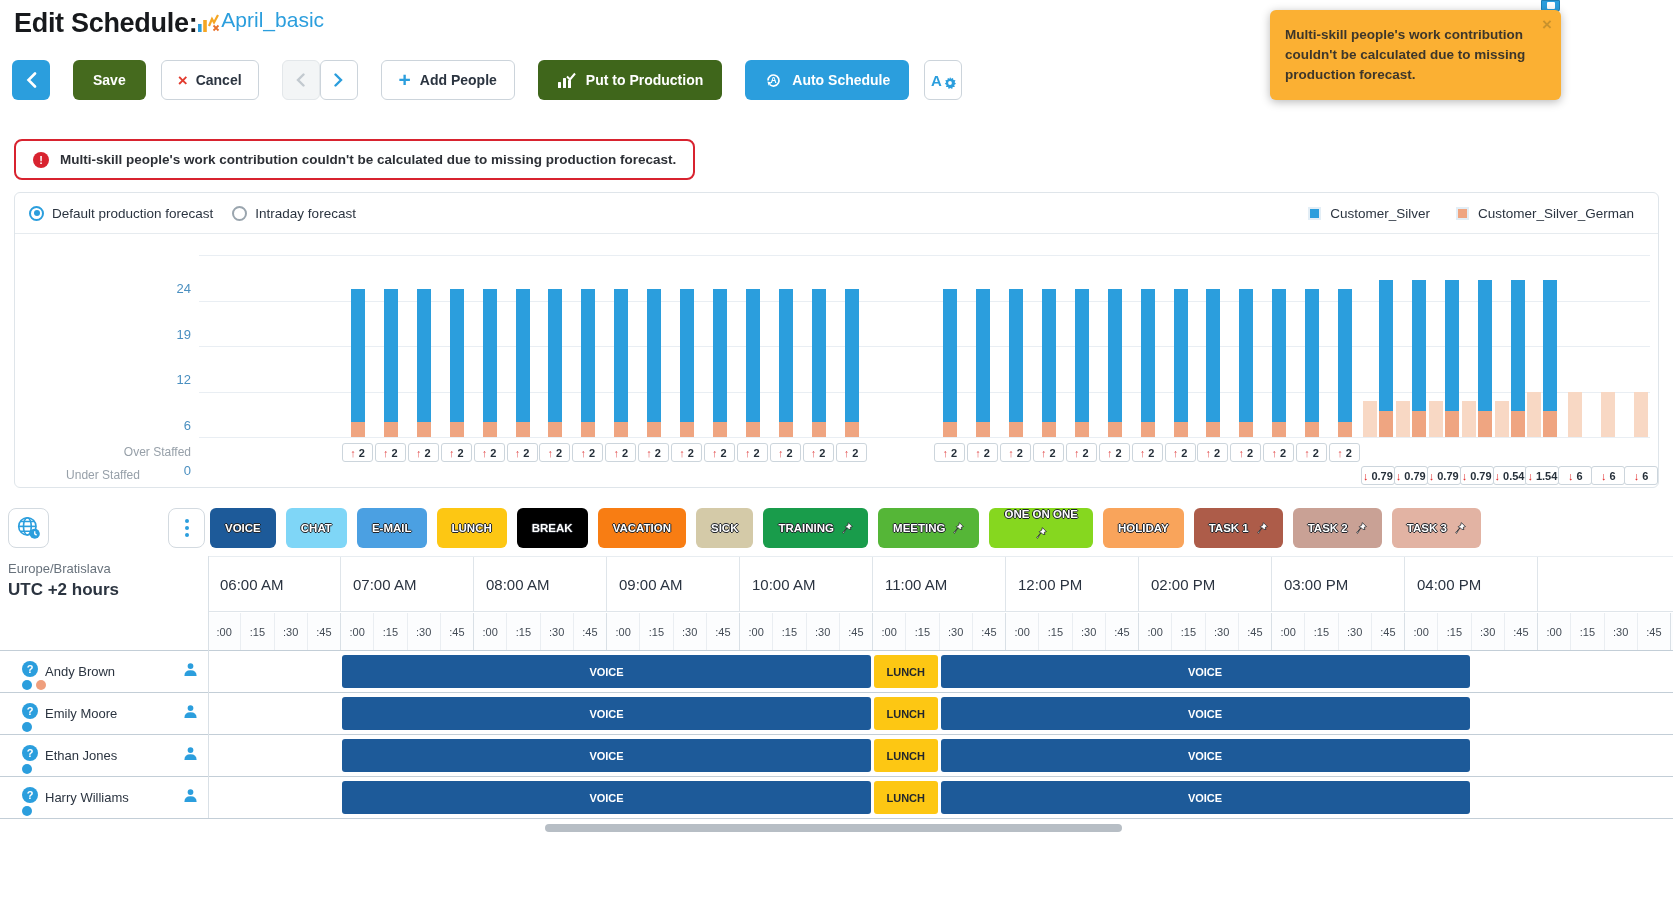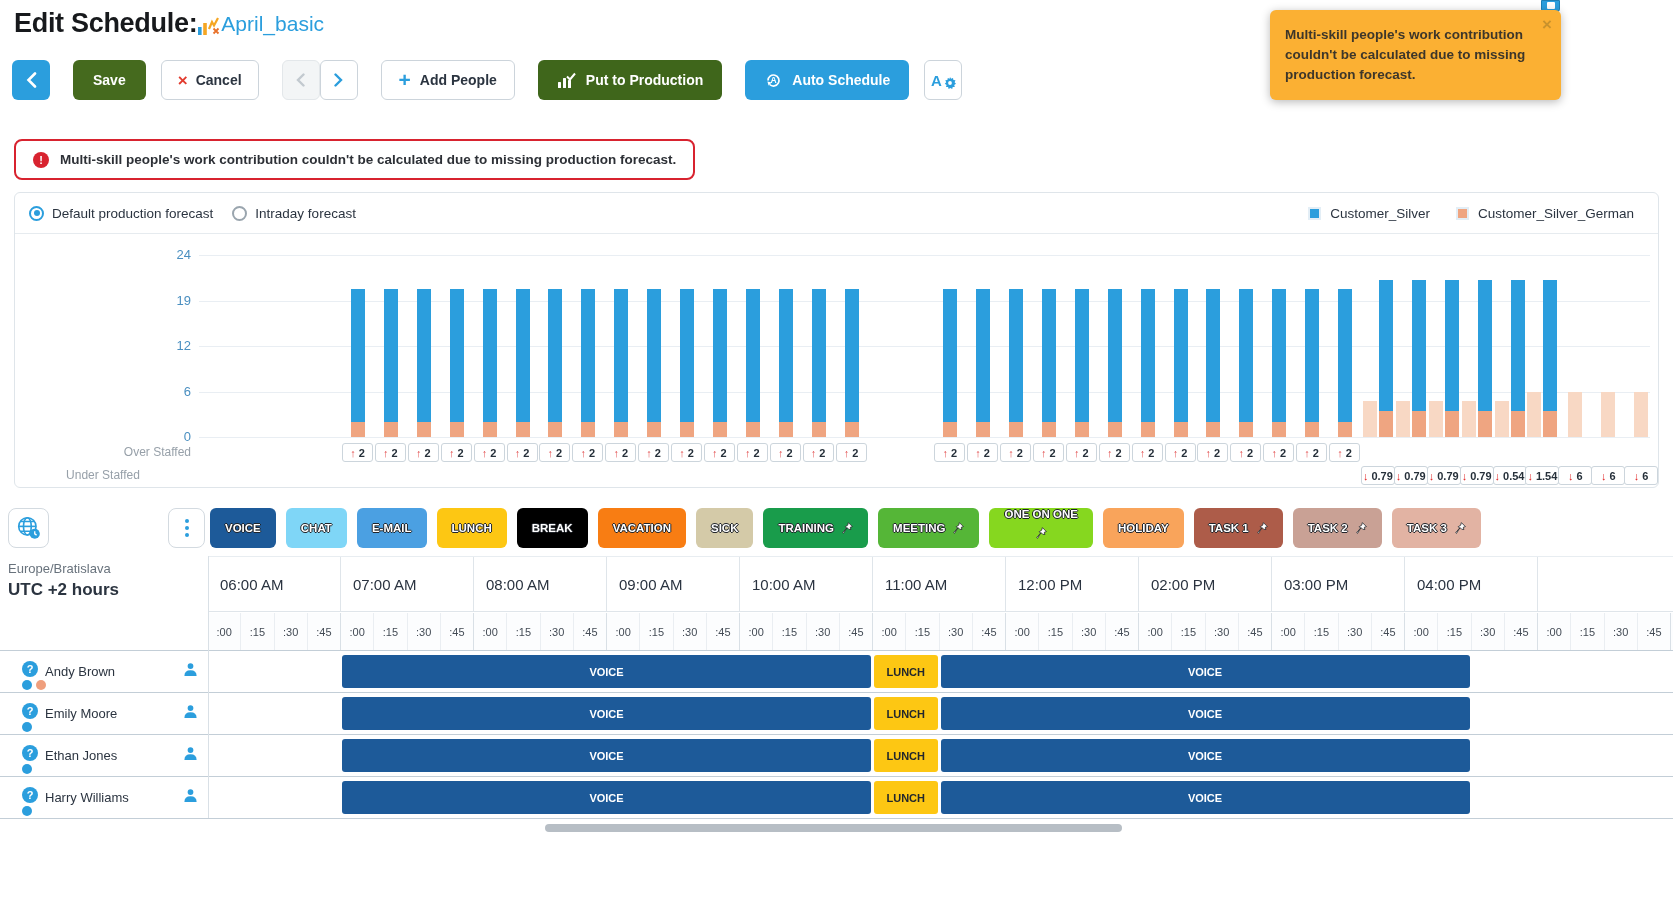--- a/index.html
+++ b/index.html
@@ -1,20 +1,20 @@
 <!DOCTYPE html>
 <html><head>
 <meta charset="utf-8">
 <style>
   * { box-sizing: border-box; margin: 0; padding: 0; }
   html,body { width:1673px; height:904px; overflow:hidden; background:#fff;
     font-family:"Liberation Sans", sans-serif; position:relative; color:#2b3440; }
 
   
-  .titlebar { position:absolute; left:14px; top:8px; display:flex; align-items:center; }
+  .titlebar { position:absolute; left:14px; top:8px; display:flex; align-items:flex-start; }
   .page-title { font-size:27px; font-weight:bold; color:#17191c; letter-spacing:-0.3px; }
   .schedule-name { font-size:21px; color:#2b9edd; cursor:pointer; }
 
   
   .corner-icon { position:absolute; left:1541px; top:0; width:19px; height:12px; background:#2b9edd;
     border-radius:0 0 3px 3px; border:1px solid #1d7fb5; }
   .corner-icon:after { content:""; position:absolute; left:5px; top:1px; width:8px; height:7px; background:#fff; border-radius:1px; }
 
   
   .toast { position:absolute; top:10px; right:112px; width:291px; background:#fbb033; border-radius:6px;
@@ -59,21 +59,21 @@
   .radio-circle { width:15px; height:15px; border-radius:50%; border:2px solid #9aa5ae; position:relative; flex:none; background:#fff; }
   .radio-circle.sel { border-color:#2b9edd; }
   .radio-circle.sel:after { content:""; position:absolute; left:2.5px; top:2.5px; width:6px; height:6px; border-radius:50%; background:#2b9edd; }
   .radio-label { font-size:13.5px; color:#2b3440; }
   .legend { margin-left:auto; display:flex; align-items:center; gap:26px; padding-right:10px; }
   .legend-item { display:flex; align-items:center; gap:9px; cursor:pointer; }
   .legend-swatch { width:13px; height:13px; border:2px solid #e3eef6; }
   .legend-label { font-size:13.5px; color:#2b3440; }
   .chart-area { position:relative; height:253px; overflow:hidden; }
   .gridline { position:absolute; left:184px; right:8px; height:1px; background:#e9eef3; }
-  .ytick { position:absolute; left:120px; width:56px; text-align:right; font-size:13px; color:#4a8fc0; }
+  .ytick { position:absolute; left:120px; width:56px; text-align:right; font-size:13px; color:#4a8fc0;margin-top:34px; }
   .staff-label { position:absolute; left:0; width:176px; text-align:right; font-size:12px; color:#97a0a9; }
   .cbar { position:absolute; width:14px; }
   .marker { position:absolute; height:19px; background:#fff; border:1px solid #ccd5dc; border-radius:3px;
     display:flex; align-items:center; justify-content:center; gap:3px; font-size:11px; font-weight:bold; color:#26303a; }
   .marker .arrow-up { color:#e24c4c; font-weight:bold; }
   .marker .arrow-down { color:#e02020; font-weight:bold; }
 
   
   .globe-btn { position:absolute; left:8px; top:508px; width:41px; height:40px; border:1px solid #d3dae0;
     border-radius:8px; background:#fff; display:flex; align-items:center; justify-content:center; cursor:pointer; }

